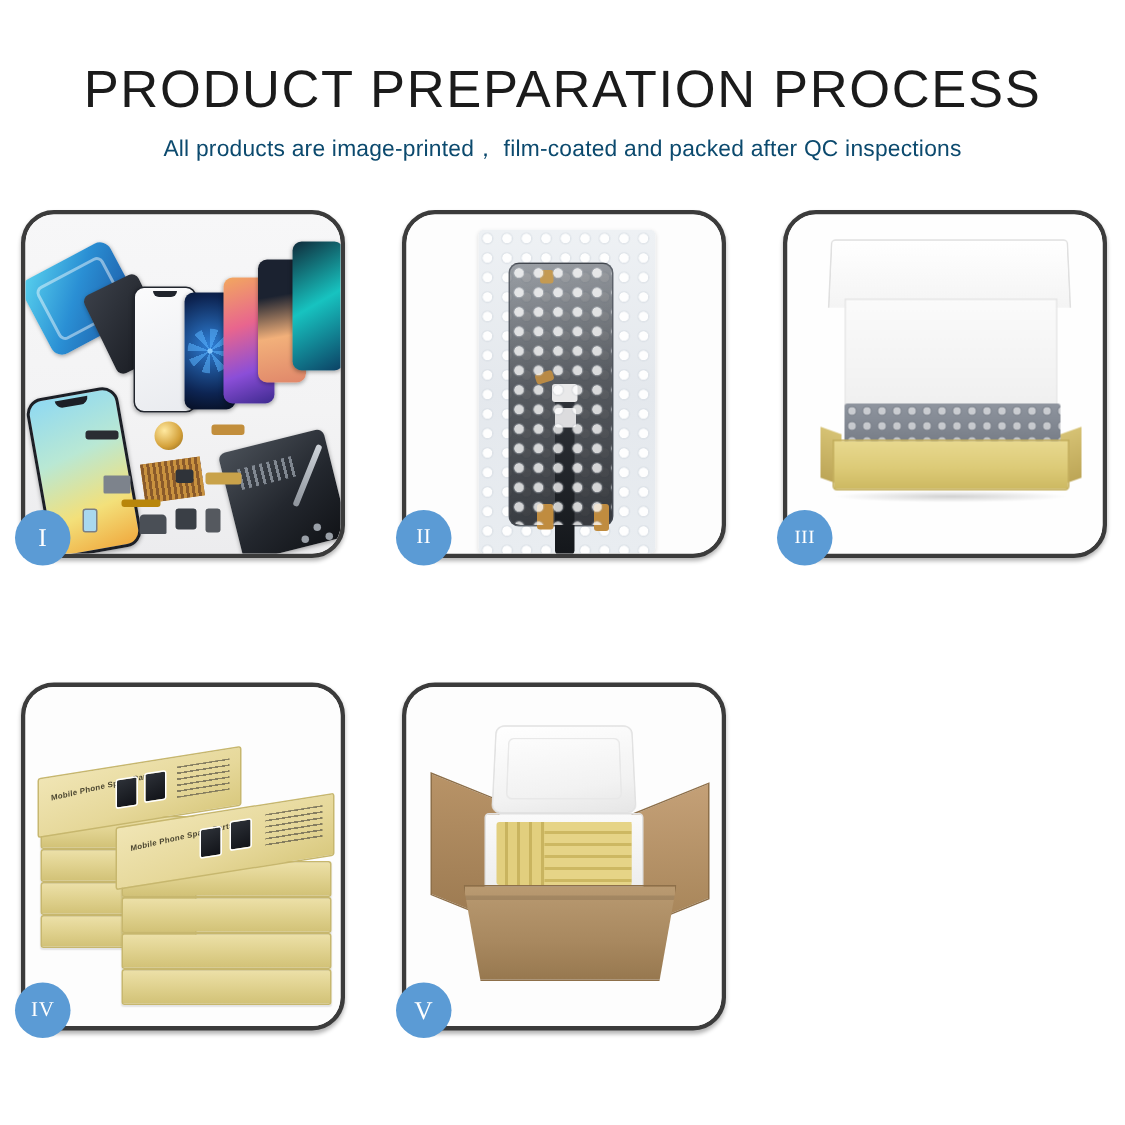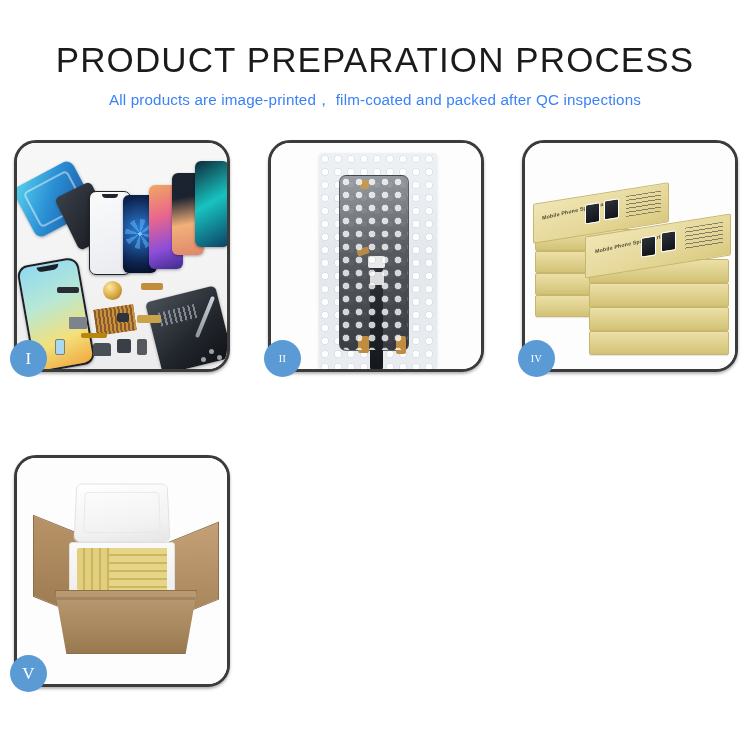--- a/index.html
+++ b/index.html
@@ -28,21 +28,21 @@
     line-height: 44px;
     white-space: nowrap;
   }
 
   .page-subtitle {
     margin-top: 8px;
     font-family: "Liberation Sans", sans-serif;
     font-size: 15.2px;
     font-weight: 400;
     letter-spacing: 0.15px;
-    color: #3b82f6;
+    color: #0c4a6e;
     line-height: 20px;
     white-space: nowrap;
   }
 
   
   .grid {
     position: absolute;
     top: 140px;
     left: 14px;
     width: 724px;
@@ -83,21 +83,21 @@
     background: #5b9bd5;
     color: #ffffff;
     display: flex;
     align-items: center;
     justify-content: center;
     font-family: "Liberation Serif", serif;
     font-size: 17px;
     letter-spacing: 0.4px;
     z-index: 6;
   }
-  .badge.wide { font-size: 10px; }
+  .badge.wide { font-size: 14px; }
   .badge.xwide { font-size: 12.5px; }
 
   
   .p1 { background: linear-gradient(#f7f7f8 0%, #f3f3f4 58%, #ececee 100%); }
   .ph {
     position: absolute;
     border-radius: 5px;
     box-shadow: 0 1px 3px rgba(0,0,0,0.35);
   }
   .ph-blue {
@@ -474,20 +474,32 @@
             <div class="conn c4"></div>
             <div class="conn c5"></div>
             <div class="conn c6"></div>
             <div class="lcd-bubbles"></div>
           </div>
         </div>
       </div>
       <div class="badge wide">II</div>
     </div>
 
+    <div class="panel">
+      <div class="panel-photo p3">
+        <div class="b3-lid"></div>
+        <div class="b3-foam"></div>
+        <div class="b3-bubble"></div>
+        <div class="b3-left-flap"></div>
+        <div class="b3-right-flap"></div>
+        <div class="b3-front"></div>
+        <div class="b3-shadow"></div>
+      </div>
+      <div class="badge xwide">III</div>
+    </div>
 
     <div class="panel">
       <div class="panel-photo p4">
         <div class="stack">
           <div class="sbox bl1"></div>
           <div class="sbox bl2"></div>
           <div class="sbox bl3"></div>
           <div class="sbox bl4"></div>
           <div class="sbox fr1"></div>
           <div class="sbox fr2"></div>

